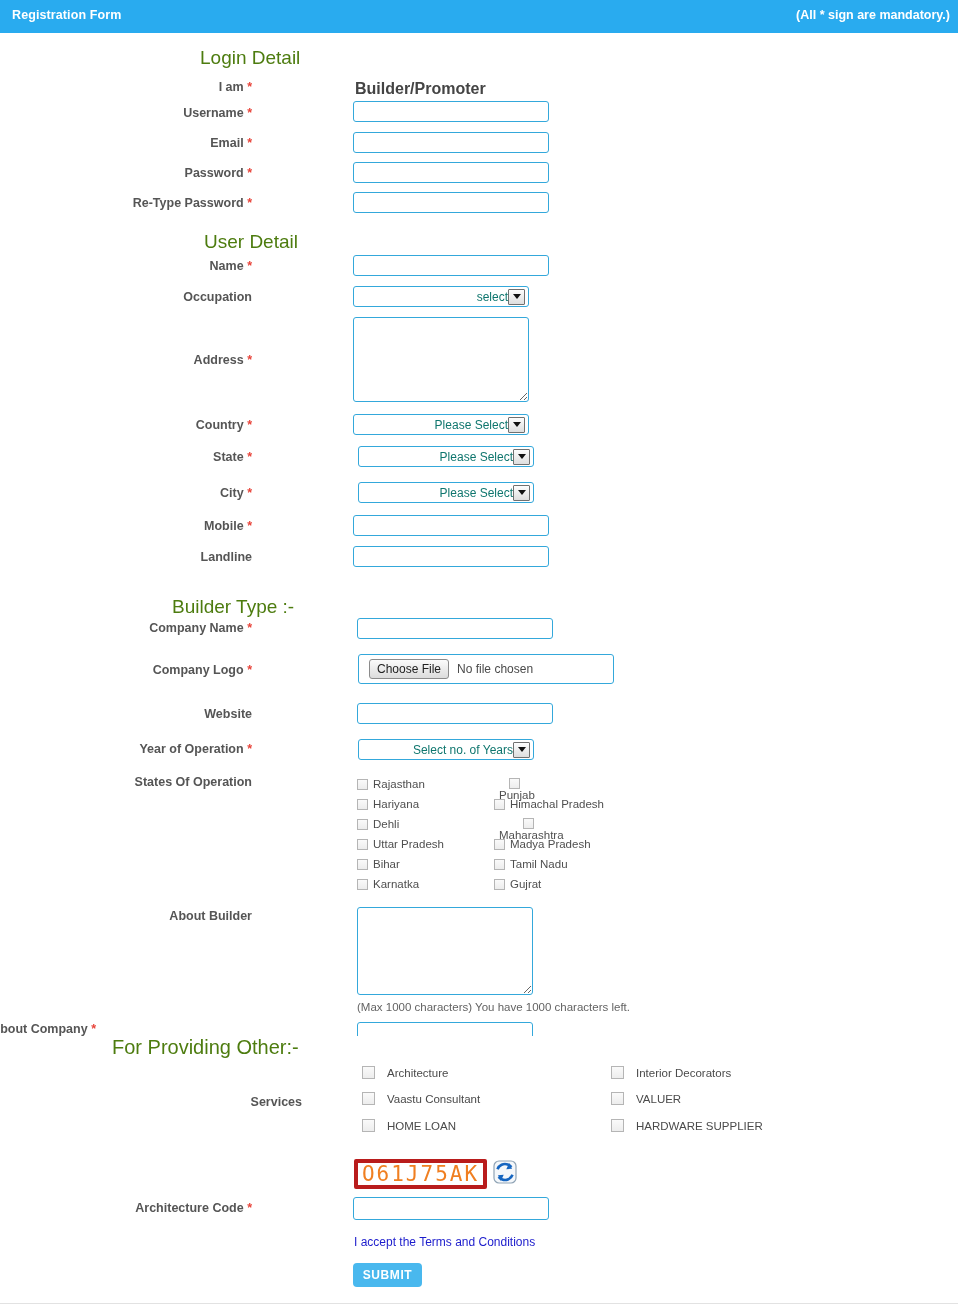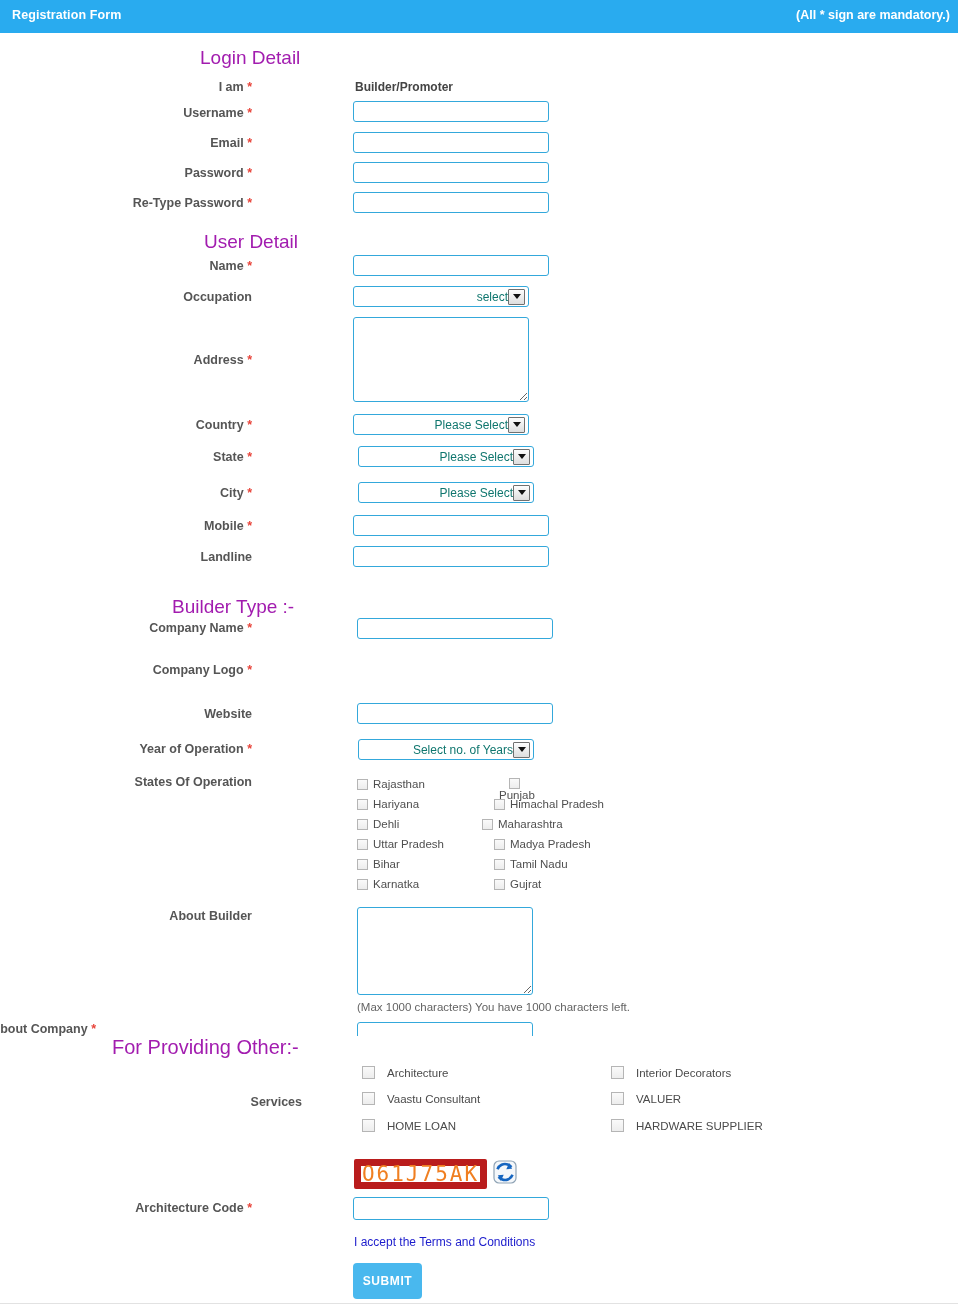--- a/index.html
+++ b/index.html
@@ -27,35 +27,35 @@
   }
   .topbar .mandatory {
     position:absolute; right: 8px; top: 8px;
     font-size: 12.5px; font-weight: bold;
   }
 
   
   .section-title {
     position:absolute;
     font-size: 19px;
-    color: #a21caf;
+    color: #4d7c0f;
     font-weight: 400;
     white-space: nowrap;
   }
   .lbl {
     position:absolute;
     font-size: 12.5px;
     font-weight: bold;
     color: #555;
     text-align: right;
     white-space: nowrap;
   }
   .req { color:#e8443a; font-weight:bold; }
   .static-val {
-    position:absolute; font-size:12px; font-weight:bold; color:#444;
+    position:absolute; font-size:16px; font-weight:bold; color:#444;
     white-space:nowrap;
   }
 
   input.tbox {
     position:absolute;
     height: 21px;
     border: 1px solid #34A8DB;
     border-radius: 3px;
     background:#fff;
     font-family:"Liberation Sans", sans-serif;
@@ -146,21 +146,21 @@
   .cbitem.services .cbbox { width: 13px; height: 13px; }
   .cbitem.services .cblabel { font-size: 11.5px; color:#4a4a4a; margin-left: 12px; }
 
   .hintnote {
     position:absolute; font-size: 11.5px; color: #636363; white-space: nowrap;
   }
 
   
   .captcha {
     position:absolute;
-    border: 7px solid #b91c1c;
+    border: 4px solid #b91c1c;
     border-radius: 2px;
     background:#fff;
     display:flex; align-items:center; justify-content:center;
   }
   .captcha span {
     font-family: "DejaVu Sans Mono", monospace;
     font-size: 21px;
     color: #F07F21;
     letter-spacing: 2px;
     font-weight: 500;
@@ -277,20 +277,24 @@
 
   <div class="lbl" style="right:706px; top:550px;">Landline</div>
   <input class="tbox" style="left: 353px; top: 546px; width: 196px;" value="">
 
   <div class="section-title" style="left:172px; top:596px;">Builder Type :-</div>
 
   <div class="lbl" style="right:706px; top:621px;"><span>Company Name</span> <span class="req">*</span></div>
   <input class="tbox" style="left: 357px; top: 618px; width: 196px;" value="">
 
   <div class="lbl" style="right:706px; top:663px;"><span>Company Logo</span> <span class="req">*</span></div>
+  <div class="filebox" style="left:358px; top:654px; width:256px;">
+    <span class="filebtn">Choose File</span>
+    <span class="filetext">No file chosen</span>
+  </div>
 
   <div class="lbl" style="right:706px; top:707px;">Website</div>
   <input class="tbox" style="left: 357px; top: 703px; width: 196px;" value="">
 
   <div class="lbl" style="right:706px; top:742px;"><span>Year of Operation</span> <span class="req">*</span></div>
   <div class="sel" style="left:358px; top:739px; width:176px;">
     <span class="seltext">Select no. of Years</span>
     <span class="arrow">
         <i></i>
       </span>
@@ -324,21 +328,21 @@
   </div>
 
   <div class="cbitem" style="left:494px; top:778px;flex-direction:column;">
     <span class="cbbox"></span>
     <span class="cblabel">Punjab</span>
   </div>
   <div class="cbitem" style="left:494px; top:798px;">
     <span class="cbbox"></span>
     <span class="cblabel">Himachal Pradesh</span>
   </div>
-  <div class="cbitem" style="left:482px; top:818px;">
+  <div class="cbitem" style="left:494px; top:818px;flex-direction:column;">
     <span class="cbbox"></span>
     <span class="cblabel">Maharashtra</span>
   </div>
   <div class="cbitem" style="left:494px; top:838px;">
     <span class="cbbox"></span>
     <span class="cblabel">Madya Pradesh</span>
   </div>
   <div class="cbitem" style="left:494px; top:858px;">
     <span class="cbbox"></span>
     <span class="cblabel">Tamil Nadu</span>
@@ -399,16 +403,16 @@
       <polygon points="12,2 17,6 12,9" fill="#1565C0" transform="rotate(25 12 12)"></polygon>
       <polygon points="12,15 7,18 12,22" fill="#1565C0" transform="rotate(25 12 12)"></polygon>
     </svg>
   </div>
 
   <div class="lbl" style="right:706px; top:1201px;"><span>Architecture Code</span> <span class="req">*</span></div>
   <input class="tbox" style="left: 353px; top: 1197px; width: 196px; height: 23px;" value="">
 
   <a class="tclink" href="#" style="left:354px; top:1235px;">I accept the Terms and Conditions</a>
 
-  <button class="submit-btn" style="left:353px; top:1263px; width:69px; height:36px;">SUBMIT</button>
+  <button class="submit-btn" style="left:353px; top:1263px; width:69px; height:24px;">SUBMIT</button>
 
   <div class="bottom-rule" style="top:1303px;"></div>
 </div>
 
 </body></html>

